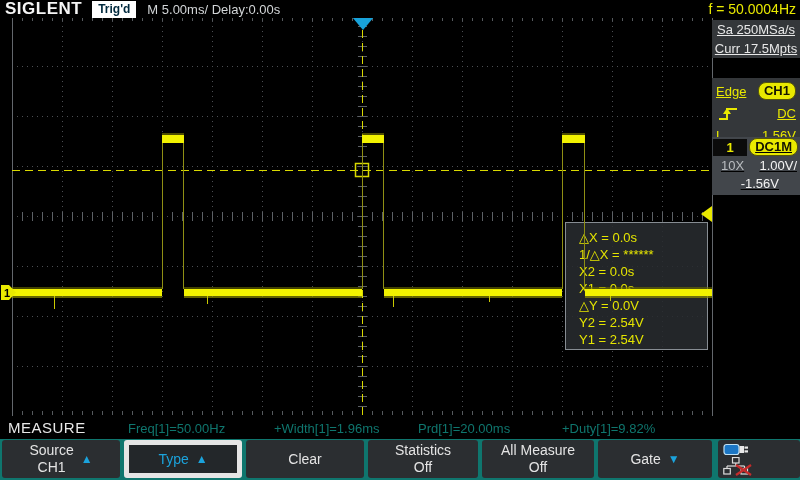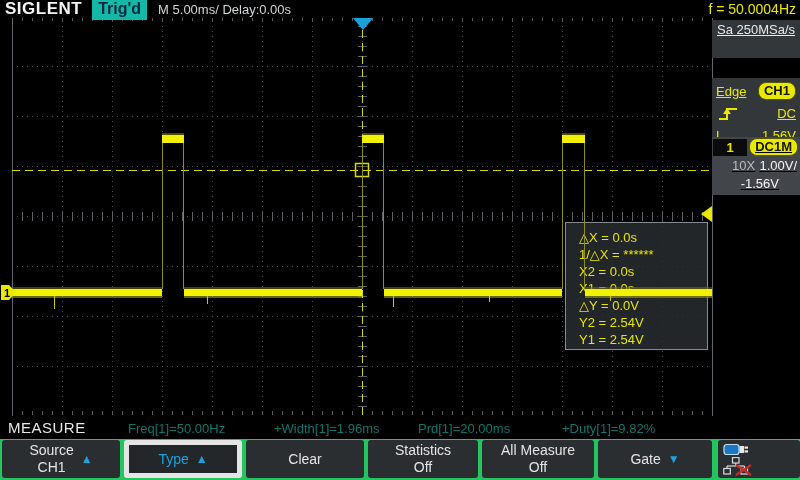--- a/index.html
+++ b/index.html
@@ -2,56 +2,56 @@
 <html><head>
 <meta charset="utf-8">
 <style>
   html,body{margin:0;padding:0;background:#000;}
   #screen{position:relative;width:800px;height:480px;background:#000;overflow:hidden;
           font-family:"Liberation Sans","DejaVu Sans",sans-serif;-webkit-font-smoothing:none;}
 
   
   .top-bar{position:absolute;left:0;top:0;width:800px;height:18px;background:#000;z-index:6;display:flex;align-items:center;}
   .logo{color:#f5f5f5;font-weight:bold;font-size:17px;letter-spacing:.5px;margin-left:5px;transform:scaleY(.95);}
-  .trig-badge{margin-left:10px;background:#14b8a6;color:#00293d;font-size:16px;font-weight:bold;padding:1px 6px 2px 6px;}
+  .trig-badge{margin-left:10px;background:#ffffff;color:#00293d;font-size:12px;font-weight:bold;padding:1px 6px 2px 6px;}
   .timebase{margin-left:11px;color:#d2d5d7;font-size:13px;}
   .freq-counter{position:absolute;right:4px;top:1px;color:#e9e900;font-size:14px;}
 
   
   .panel{position:absolute;left:712px;width:88px;background:#34373a;box-sizing:border-box;z-index:5;text-decoration:underline;}
   .acq-panel{top:20px;height:38px;color:#e8e8e8;font-size:13px;text-align:center;}
   .acq-row{height:19px;line-height:19px;white-space:nowrap;}
   .trigger-panel{top:78px;height:70px;padding:2px 4px;color:#e9e900;font-size:13px;}
   .t-row{display:flex;justify-content:space-between;align-items:center;height:22px;}
   .pill{background:#e9e900;color:#141400;font-weight:bold;font-size:13px;border-radius:8px;padding:0 5px;line-height:16px;border:1px solid #55550a;}
   .channel-panel{top:137px;height:58px;background:#42464b;font-size:13px;}
   .ch-row1{display:flex;justify-content:space-between;align-items:center;height:19px;}
   .ch-num{width:34px;height:17px;margin:1px 0 0 1px;background:#0b0b0b;color:#e9e900;font-weight:bold;font-size:13px;text-align:center;line-height:17px;}
-  .ch-row2{display:flex;justify-content:space-between;align-items:center;height:19px;padding:0 3px 0 20px;}
+  .ch-row2{display:flex;justify-content:space-between;align-items:center;height:19px;padding:0 3px 0 9px;}
   .probe{color:#b9bcbf;}
   .vdiv,.offset{color:#f4f4f4;}
   .ch-row3{height:19px;line-height:17px;text-align:right;padding-right:21px;}
 
   
   #grid-layer{position:absolute;left:0;top:0;z-index:1;}
   #wave-layer{position:absolute;left:0;top:0;z-index:3;pointer-events:none;}
 
   
   .cursor-box{position:absolute;left:565px;top:222px;width:143px;height:128px;z-index:2;
               background:rgba(40,43,47,.88);border:1px solid #878d93;box-sizing:border-box;
               padding:6px 0 0 13px;color:#e5e500;font-size:13px;}
   .cursor-line{height:17px;line-height:17px;white-space:nowrap;}
 
   
   .measure-bar{position:absolute;left:0;top:416px;width:800px;height:23px;background:#000;z-index:6;}
   .measure-title{position:absolute;left:8px;top:3px;color:#e8e8e8;font-size:15px;letter-spacing:.5px;}
   .m-item{position:absolute;top:5px;color:#0f766e;font-size:13px;white-space:nowrap;}
 
   
-  .menu-bar{position:absolute;left:0;top:439px;width:800px;height:41px;background:#22c55e;z-index:6;}
+  .menu-bar{position:absolute;left:0;top:439px;width:800px;height:41px;background:#0f766e;z-index:6;}
   .menu-btn{position:absolute;top:1px;height:38px;background:#2b2e31;border-radius:3px;color:#e4e4e4;
             font-size:14px;display:flex;align-items:center;justify-content:center;box-sizing:border-box;cursor:pointer;}
   .btn-text{display:flex;flex-direction:column;align-items:center;line-height:17px;}
   .arrow{color:#1ba3dc;font-size:12px;margin-left:7px;}
   .menu-btn.selected{background:#23272a;border:5px solid #e5e5e5;color:#1ba3dc;}
   .menu-icons{position:absolute;left:718px;top:1px;width:82px;height:38px;background:#2b2e31;border-radius:3px;
               box-sizing:border-box;padding:2px 0 0 5px;}
   .menu-icons svg{display:block;}
 </style>
 </head>
@@ -381,20 +381,21 @@
       <line x1="489.5" y1="296" x2="489.5" y2="302" stroke="#caca00" stroke-width="1"></line>
       <line x1="610.5" y1="296" x2="610.5" y2="301" stroke="#caca00" stroke-width="1"></line>
       <polygon points="352,17 374,17 363,30" fill="#18a2da"></polygon>
       <polygon points="712,206 712,222 701,214" fill="#e9e900"></polygon>
       <polygon points="1,285 9,285 16,292.5 9,300 1,300" fill="#e9e900"></polygon>
       <text x="4" y="297" font-size="11" font-weight="bold" fill="#000" font-family="Liberation Sans, sans-serif">1</text>
     </svg>
 
   <div class="panel acq-panel">
     <div class="acq-row">Sa 250MSa/s</div>
+    <div class="acq-row">Curr 17.5Mpts</div>
   </div>
 
   <div class="panel trigger-panel">
     <div class="t-row">
       <span>Edge</span>
       <span class="pill">CH1</span>
     </div>
     <div class="t-row">
       <svg width="24" height="17" viewBox="0 0 24 17">
         <path d="M3 14 H11 V4 H21" fill="none" stroke="#e9e900" stroke-width="2"></path>

